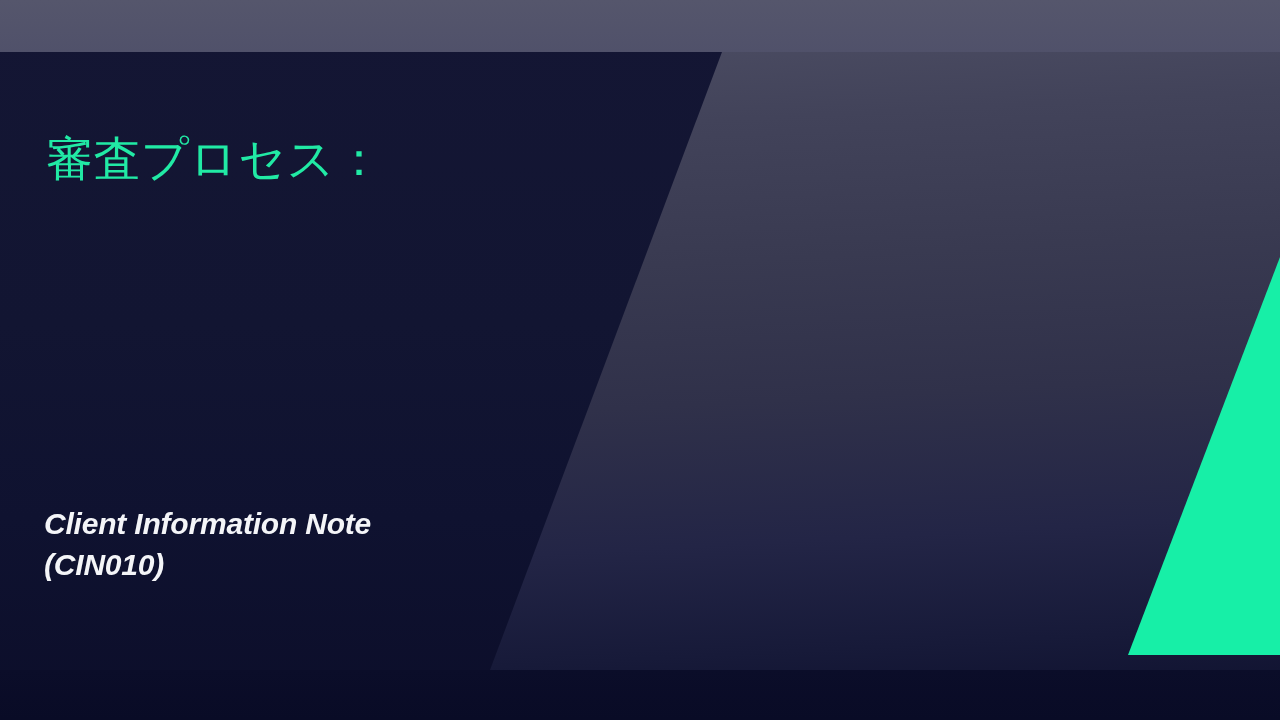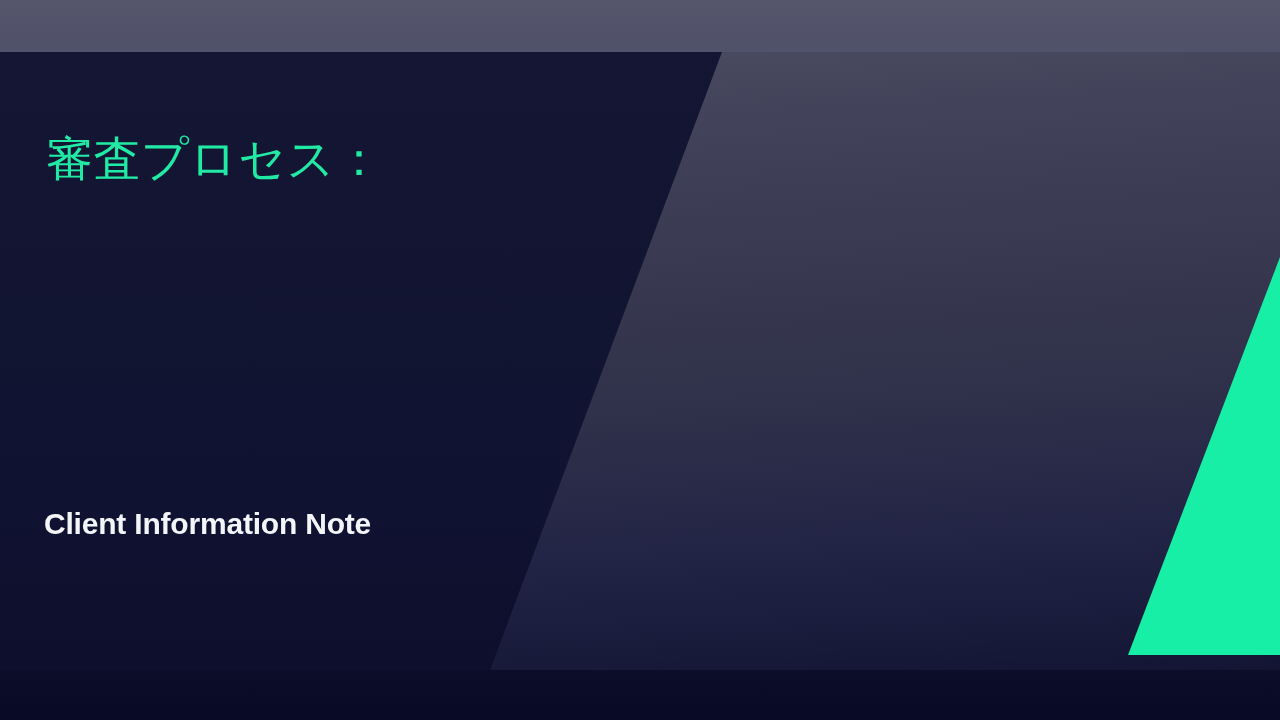--- a/index.html
+++ b/index.html
@@ -94,20 +94,21 @@
     letter-spacing: 0.5px;
     white-space: nowrap;
   }
 
   .subtitle-block {
     position: absolute;
     left: 44px;
     top: 503px;
     width: 640px;
     z-index: 5;
+    font-style: italic;
   }
 
   .subtitle-line {
     color: #f4f5f8;
     font-size: 30px;
     line-height: 41px;
     font-weight: bold;
     letter-spacing: -0.2px;
     white-space: nowrap;
   }
@@ -126,15 +127,16 @@
   <div class="bg-footer"></div>
 
   <div class="accent-green"></div>
 
   <div class="title-block">
     <div class="title-line">審査プロセス：</div>
   </div>
 
   <div class="subtitle-block">
     <div class="subtitle-line">Client Information Note</div>
+    <div class="subtitle-line">(CIN010)</div>
   </div>
 
 </div>
 
 </body></html>

